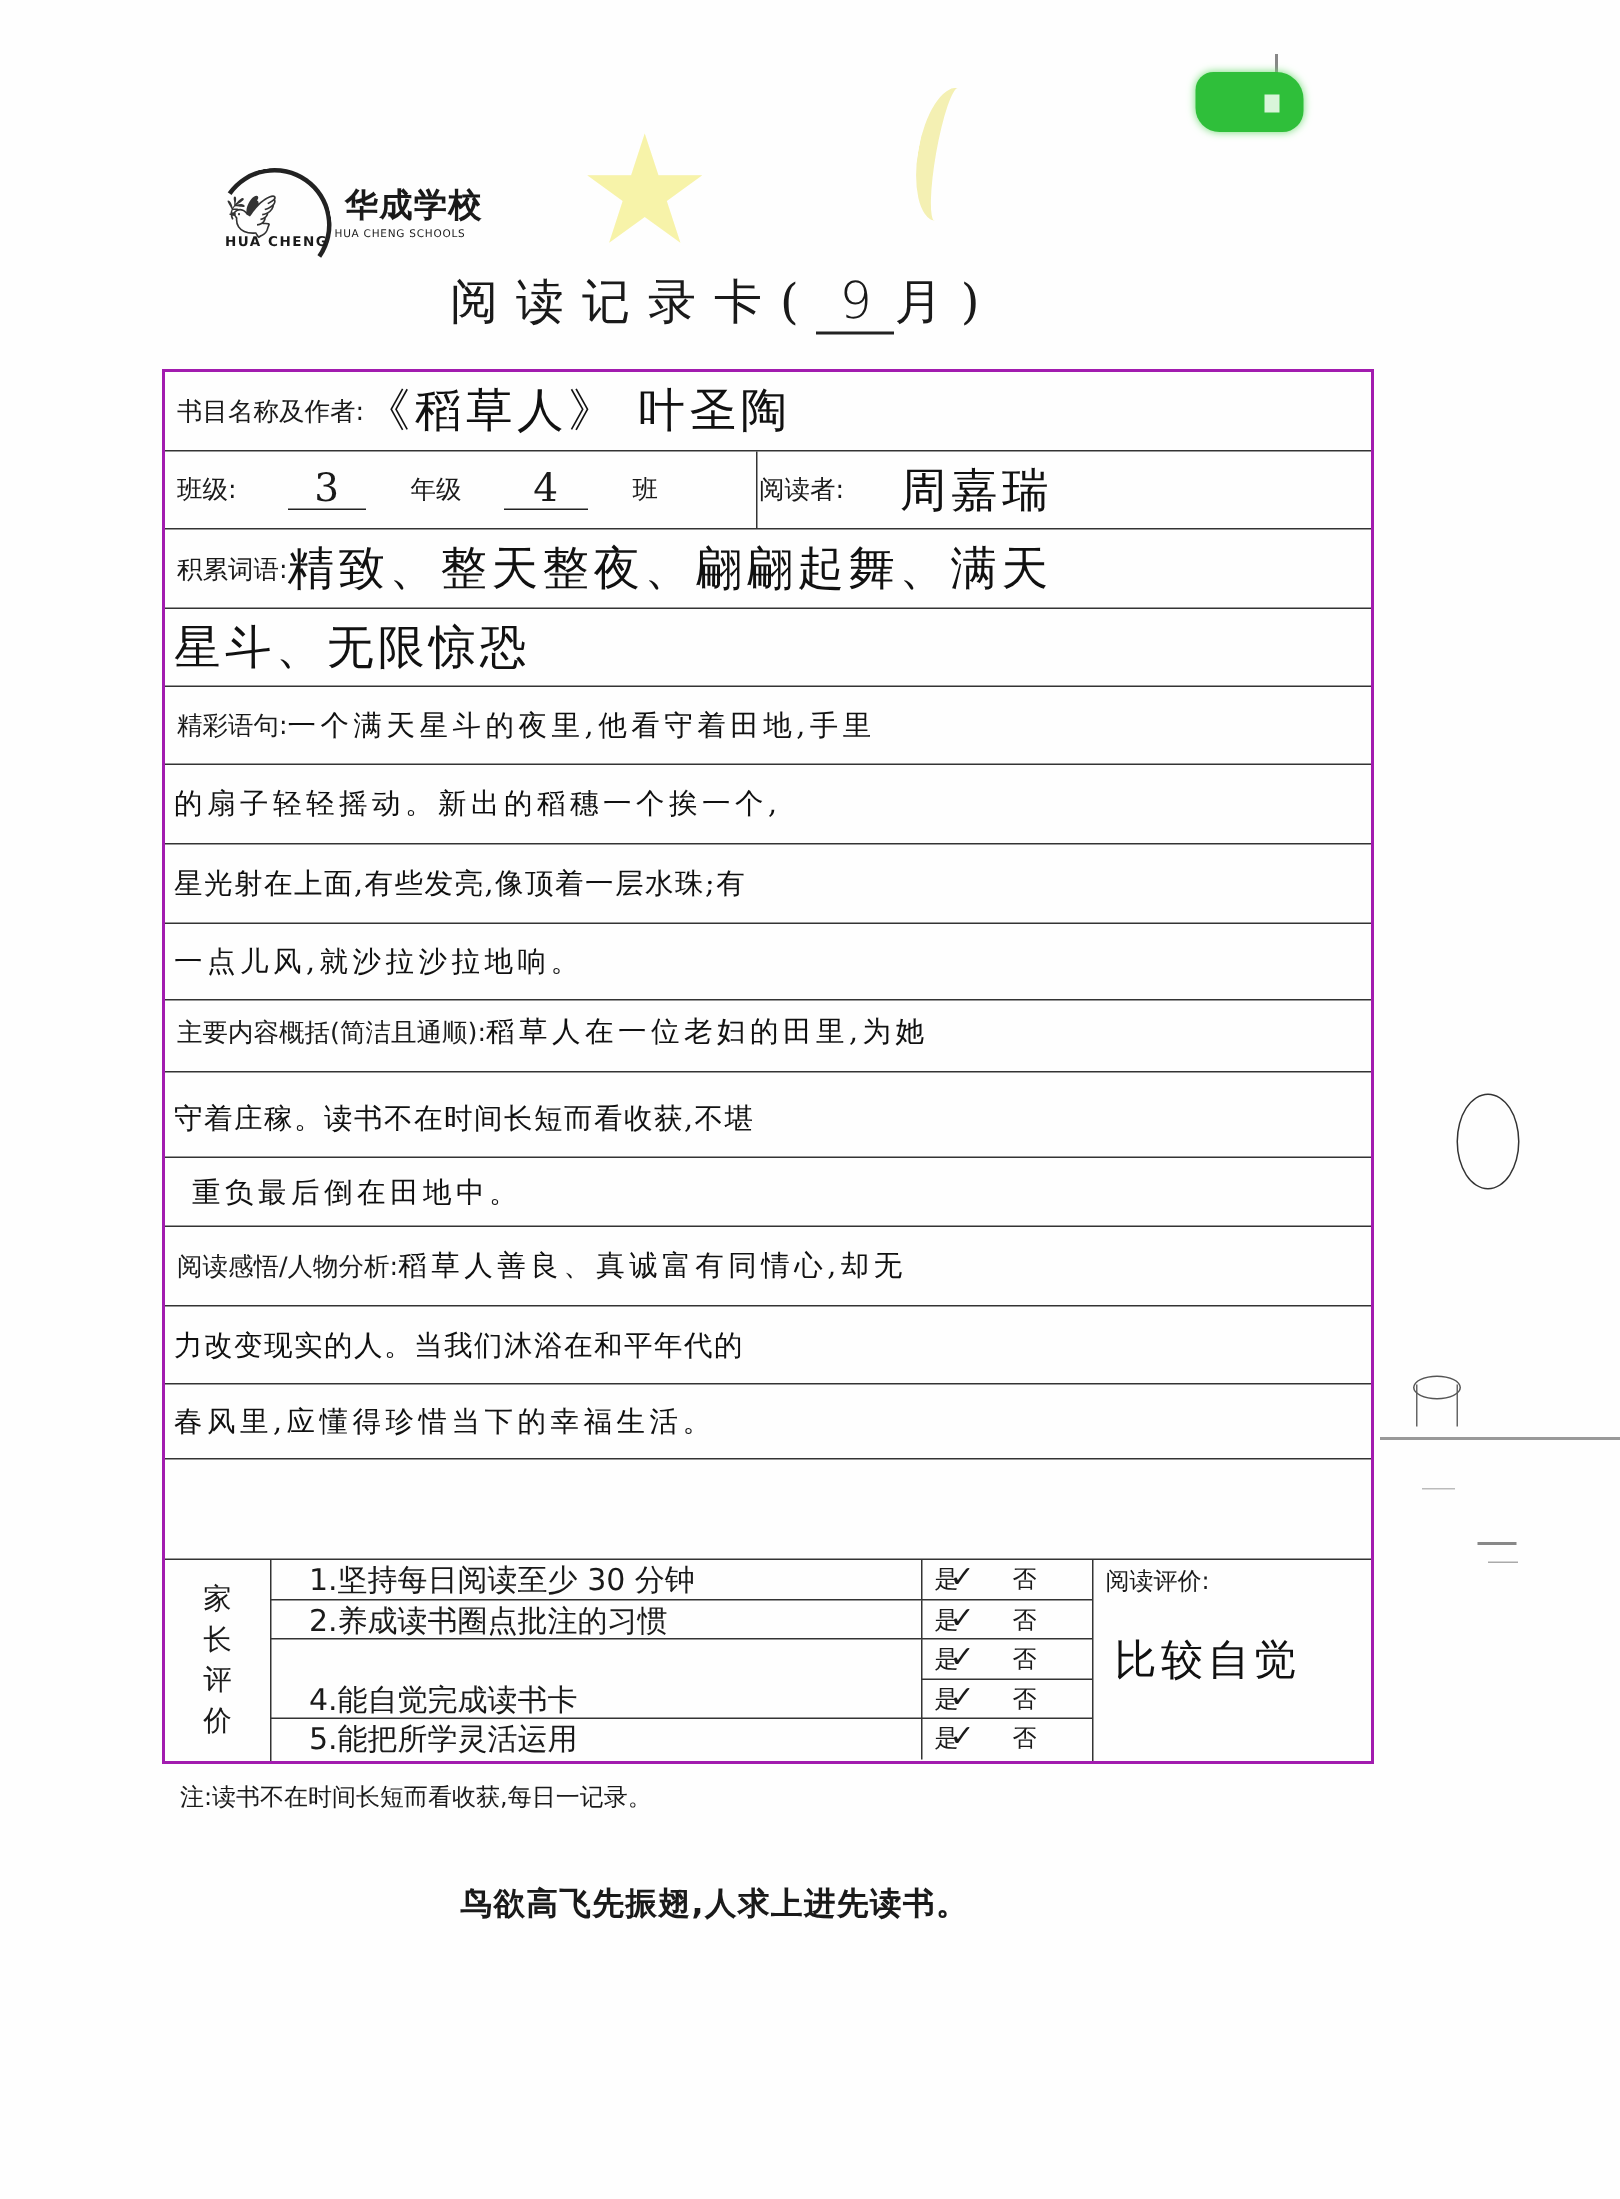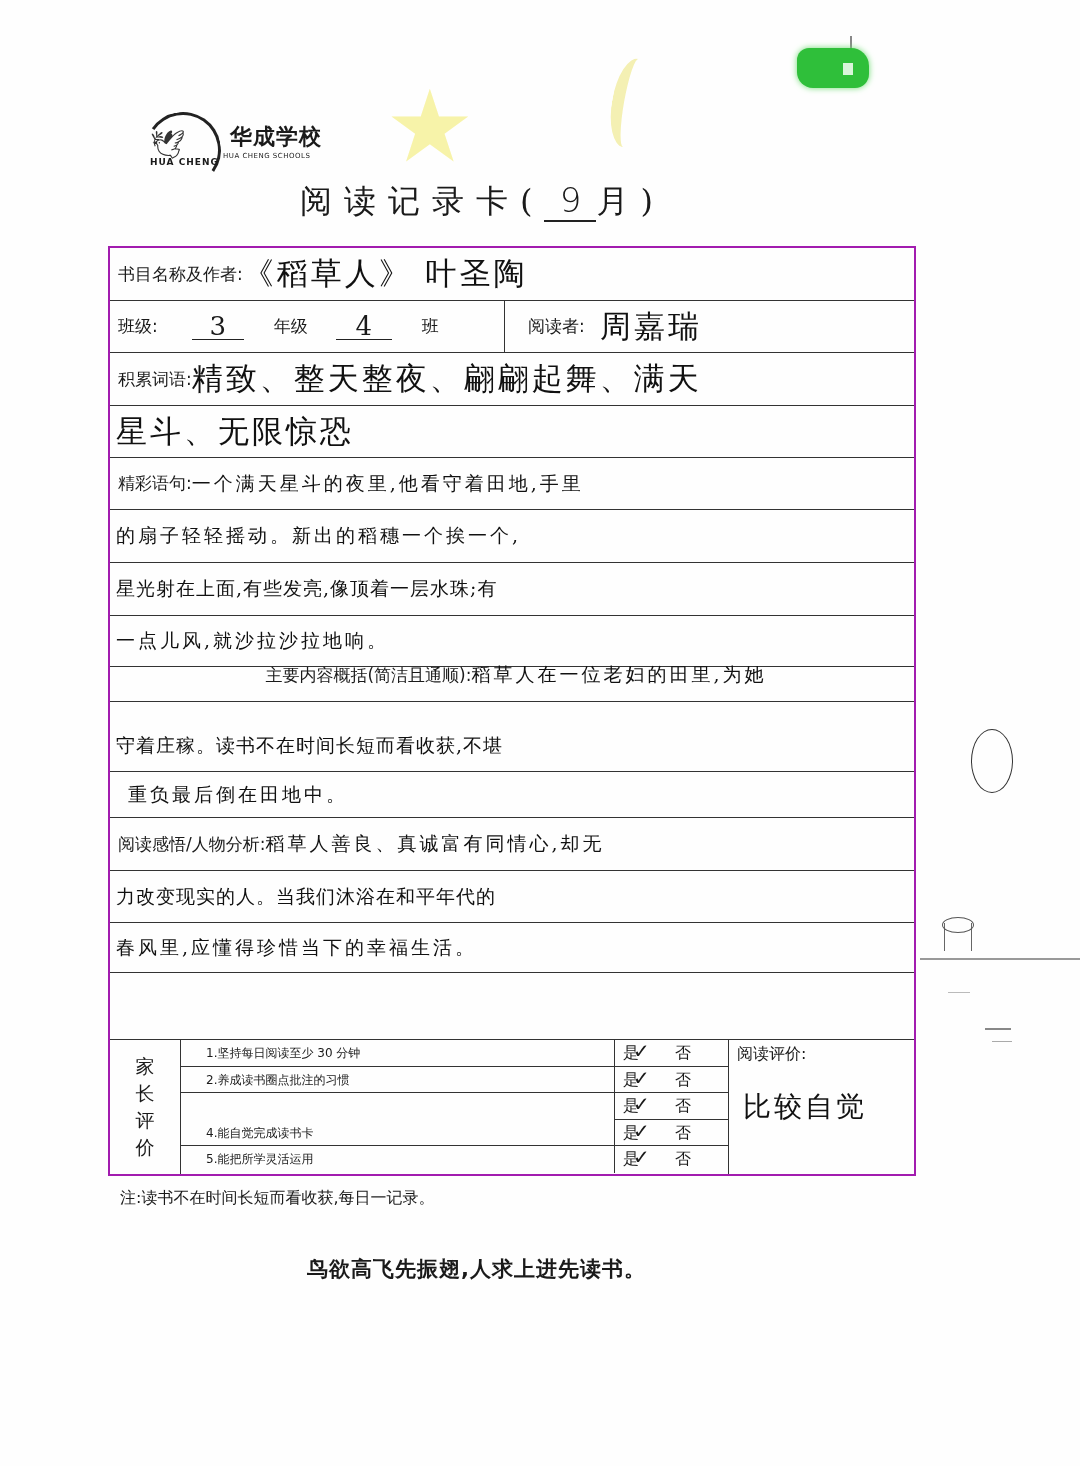--- a/index.html
+++ b/index.html
@@ -28,21 +28,21 @@
   .row { position: absolute; left: 0; width: 100%; border-bottom: 1.5px solid #333; box-sizing: border-box; display: flex; align-items: center; }
   .lbl { font-size: 17px; padding-left: 8px; white-space: nowrap; }
   .hand { font-size: 31px; font-weight: 300; letter-spacing: 3px; white-space: nowrap; font-family: "DejaVu Serif", serif; color: #111; }
   .hand.small { font-size: 19px; }
   .split { position: absolute; top: 0; bottom: 0; border-left: 1.5px solid #333; }
   .ul { display: inline-block; border-bottom: 1.5px solid #222; text-align: center; font-family: "DejaVu Serif", serif; font-size: 26px; line-height: 26px; }
 
   
   .eval { position: absolute; left: 0; top: 792px; width: 100%; height: 134px; }
   .eval-side { position: absolute; left: 0; top: 0; width: 70px; height: 100%; border-right: 1.5px solid #333; display: flex; flex-direction: column; align-items: center; justify-content: center; font-size: 19px; line-height: 27px; }
-  .eval-item { position: absolute; left: 70px; width: 434px; height: 26.6px; border-bottom: 1.5px solid #333; font-size: 12px; padding-left: 26px; box-sizing: border-box; line-height: 26px; }
+  .eval-item { position: absolute; left: 70px; width: 434px; height: 26.6px; border-bottom: 1.5px solid #333; font-size: 20px; padding-left: 26px; box-sizing: border-box; line-height: 26px; }
   .eval-yn { position: absolute; left: 504px; width: 114px; height: 26.6px; border-bottom: 1.5px solid #333; border-left: 1.5px solid #333; font-size: 16px; box-sizing: border-box; line-height: 26px; }
   .eval-yn .yes { position: absolute; left: 8px; }
   .eval-yn .check { position: absolute; left: 18px; top: -2px; font-size: 20px; }
   .eval-yn .no { position: absolute; left: 60px; }
   .eval-comment { position: absolute; left: 618px; top: 0; right: 0; height: 100%; border-left: 1.5px solid #333; }
   .eval-comment .lbl { padding-left: 8px; padding-top: 4px; display: block; font-size: 16px; }
   .eval-comment .hand { position: absolute; left: 14px; top: 48px; font-size: 28px; }
 
   .note { left: 120px; top: 1188px; font-size: 16px; }
   .motto { left: 307px; top: 1255px; font-size: 21px; font-weight: bold; letter-spacing: 1px; text-align: center; }
@@ -81,21 +81,21 @@
     <span class="hand">《稻草人》  叶圣陶</span>
   </div>
 
   <div class="row" style="top:53px;height:52px;gap:28px;">
     <span class="lbl">班级:</span>
     <span class="ul" style="width:52px;margin-left:6px;">3</span>
     <span class="lbl" style="padding-left:2px;">年级</span>
     <span class="ul" style="width:56px;">4</span>
     <span class="lbl" style="padding-left:2px;">班</span>
     <div class="split" style="left:394px;"></div>
-    <span class="lbl" style="position:absolute;left:410px;">阅读者:</span>
+    <span class="lbl" style="position:absolute;left:388px;">阅读者:</span>
     <span class="hand" style="position:absolute;left:490px;">周嘉瑞</span>
   </div>
 
   <div class="row" style="top:105px;height:53px;">
     <span class="lbl">积累词语:</span>
     <span class="hand">精致、整天整夜、翩翩起舞、满天</span>
   </div>
   <div class="row" style="top:158px;height:52px;">
     <span class="hand" style="padding-left:6px;">星斗、无限惊恐</span>
   </div>
@@ -107,21 +107,21 @@
   <div class="row" style="top:262px;height:53px;">
     <span class="hand small" style="padding-left:6px;">的扇子轻轻摇动。新出的稻穗一个挨一个,</span>
   </div>
   <div class="row" style="top:368px;height:51px;">
     <span class="hand small" style="padding-left:6px;">一点儿风,就沙拉沙拉地响。</span>
   </div>
   <div class="row" style="top:315px;height:53px;">
     <span class="hand small" style="padding-left:6px;letter-spacing:1px;">星光射在上面,有些发亮,像顶着一层水珠;有</span>
   </div>
 
-  <div class="row" style="top:401px;height:53px;justify-content:center;">
+  <div class="row" style="top:414px;height:53px;">
     <span class="lbl">主要内容概括(简洁且通顺):</span>
     <span class="hand small">稻草人在一位老妇的田里,为她</span>
   </div>
   <div class="row" style="top:472px;height:52px;">
     <span class="hand small" style="padding-left:6px;letter-spacing:1px;">守着庄稼。读书不在时间长短而看收获,不堪</span>
   </div>
   <div class="row" style="top:524px;height:46px;">
     <span class="hand small" style="padding-left:18px;">重负最后倒在田地中。</span>
   </div>
 

